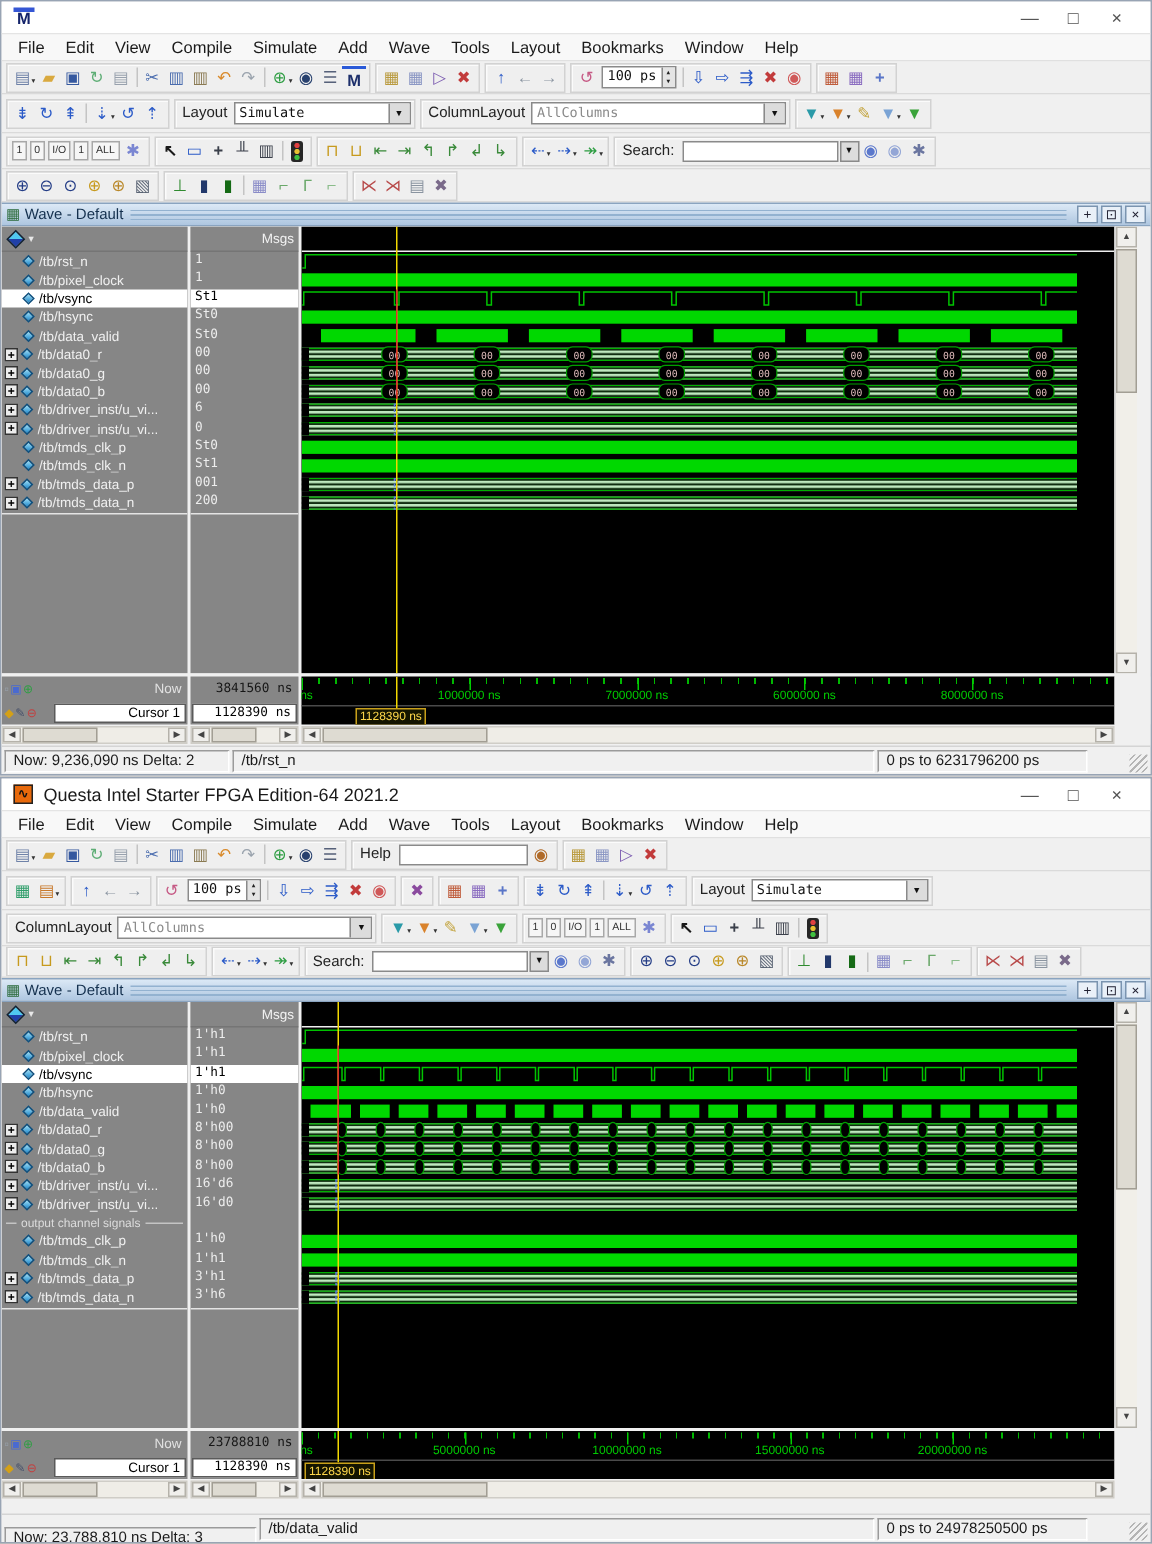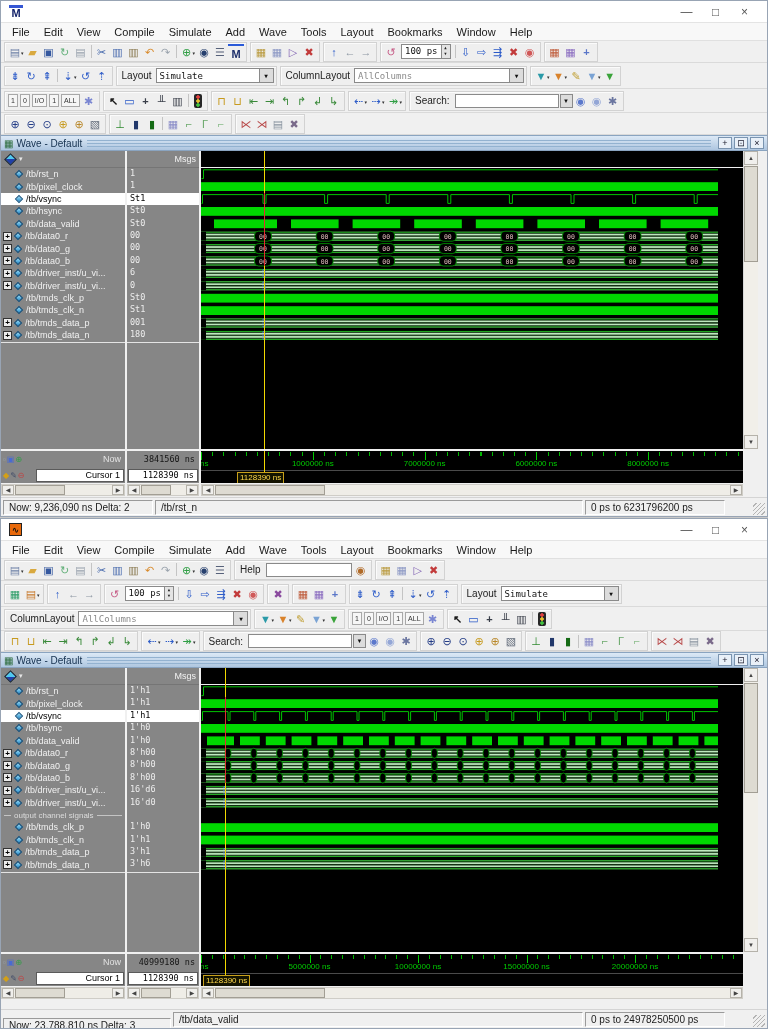--- a/index.html
+++ b/index.html
@@ -411,21 +411,21 @@
             <div class="vrow">St0</div>
             <div class="vrow">St0</div>
             <div class="vrow">00</div>
             <div class="vrow">00</div>
             <div class="vrow">00</div>
             <div class="vrow">6</div>
             <div class="vrow">0</div>
             <div class="vrow">St0</div>
             <div class="vrow">St1</div>
             <div class="vrow">001</div>
-            <div class="vrow">180</div>
+            <div class="vrow">200</div>
             <div class="endline"></div>
           </div>
         <div class="col wavecol">
           <div class="wavetopline"></div>
         <svg width="542" height="174" viewBox="0 0 542 174" style="position: absolute; left: 0px; top: 17px;">
               <defs>
                 <pattern id="st0" width="4" height="3.1" patternUnits="userSpaceOnUse">
                   <rect x="0" y="0" width="4" height="3.1" fill="#0d2a0d"></rect>
                   <rect x="0" y="0.6" width="4" height="1.7" fill="#bfe9bf"></rect>
                 </pattern>
@@ -602,20 +602,21 @@
       <span class="spane sp1" style="width:150px;">Now: 9,236,090 ns  Delta: 2</span>
       <span class="spane sp2" style="width:428px;">/tb/rst_n</span>
       <span class="spane sp3" style="width:140px;">0 ps to 6231796200 ps</span>
       <span class="grip"></span>
     </div>
   </div>
 
   <div class="win" id="win1">
     <div class="titlebar">
       <span class="appicon-q">∿</span>
+      <span class="wtitle">Questa Intel Starter FPGA Edition-64 2021.2</span>
       <span class="wctrls">
           <span class="wc">—</span>
           <span class="wc">□</span>
           <span class="wc">×</span>
         </span>
     </div>
     <div class="menubar">
         <span class="menu-item">File</span>
         <span class="menu-item">Edit</span>
         <span class="menu-item">View</span>
@@ -1088,21 +1089,21 @@
             <span class="gut">
                 <span style="color: rgb(212, 160, 23);">◆</span>
                 <span style="color: rgb(70, 80, 106);">✎</span>
                 <span style="color: rgb(194, 64, 64);">⊖</span>
               </span>
             <span class="nbcell">Cursor 1</span>
           </div>
         </div>
         <div class="nb-values">
           <div class="nbrow">
-              <span class="nbval">40999180 ns</span>
+              <span class="nbval">23788810 ns</span>
             </div>
           <div class="nbrow">
               <span class="nbcell">1128390 ns</span>
             </div>
         </div>
         <div class="nb-wave">
             <div class="tlticks" style="width: 542px; background: repeating-linear-gradient(90deg, rgb(0, 184, 0) 0px, rgb(0, 184, 0) 1px, rgba(0, 0, 0, 0) 1px, rgba(0, 0, 0, 0) 10.85px);"></div>
             <div class="tlmaj" style="left: 0px;"></div>
             <span class="tllab" style="left: 0px;">0 ns</span>
             <div class="tlmaj" style="left: 108.5px;"></div>

